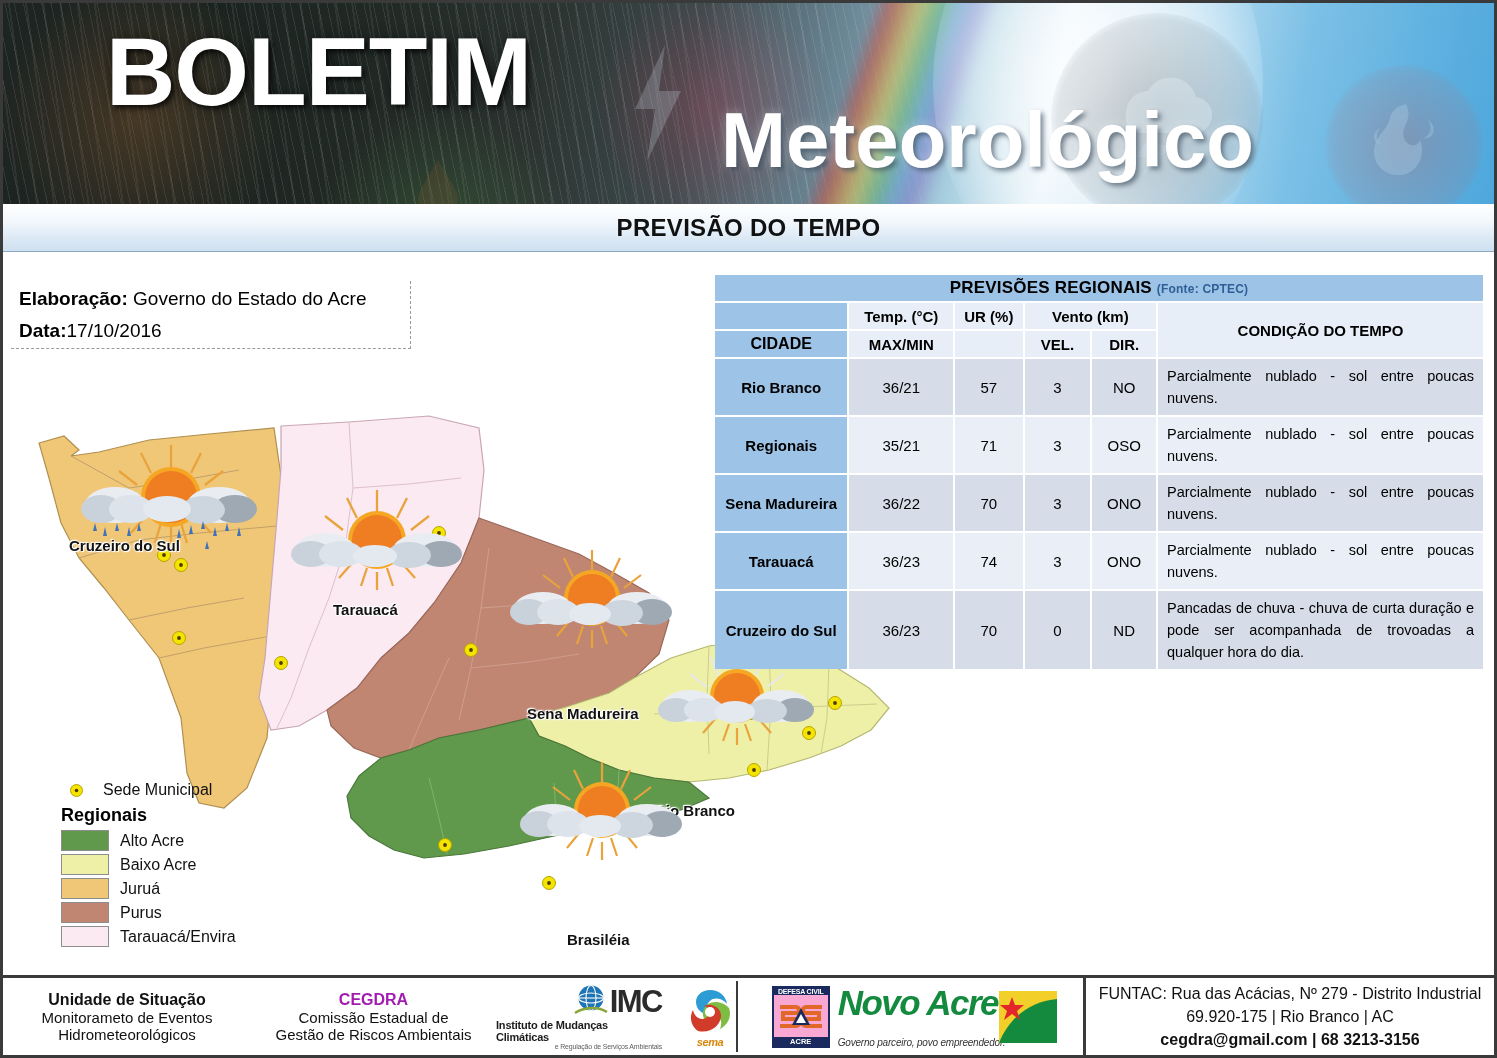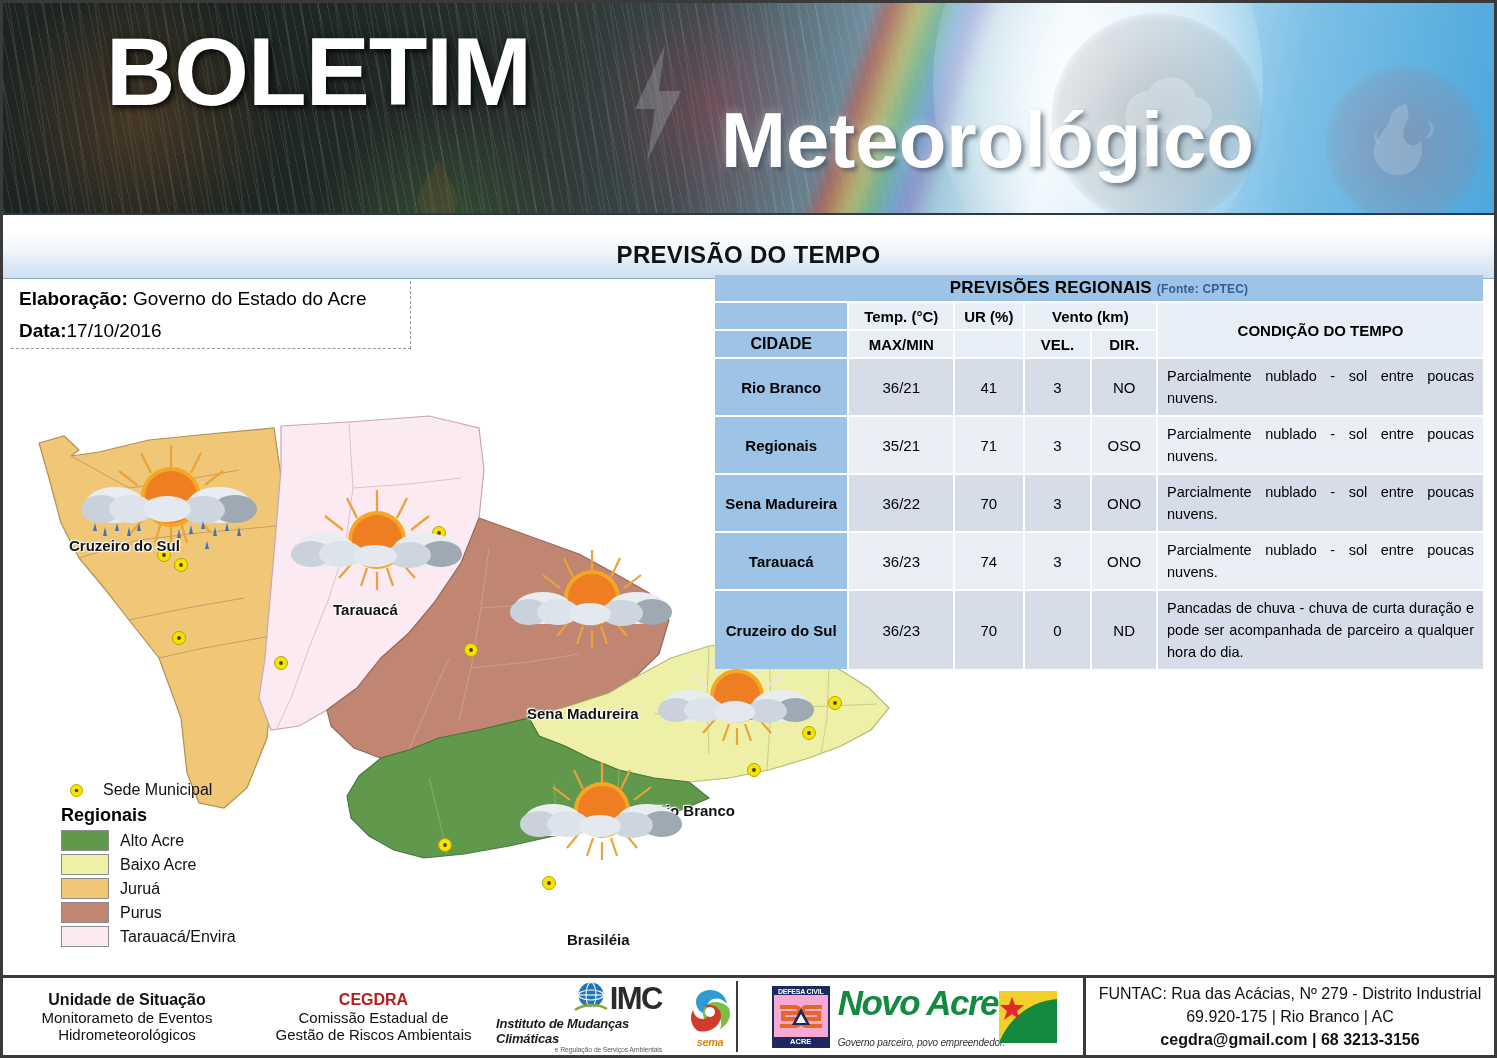--- a/index.html
+++ b/index.html
@@ -75,21 +75,21 @@
     font-family: "Liberation Sans", sans-serif;
   }
   #banner .title2 {
     position: absolute; left: 718px; top: 92px;
     font-size: 78px; font-weight: bold; color: #fff;
     text-shadow: 3px 3px 5px rgba(40,60,80,.6), 0 0 12px rgba(255,255,255,.35);
   }
 
   
   #subbar {
-    position: absolute; left: 0; top: 228px; width: 1491px; height: 48px;
+    position: absolute; left: 0; top: 201px; width: 1491px; height: 48px;
     background: linear-gradient(180deg,#ffffff 0%, #f2f7fc 38%, #dce9f5 72%, #cfe0f0 100%);
     border-bottom: 1px solid #8aa9c4;
     display: flex; align-items: center; justify-content: center;
   }
   #subbar .txt {
     font-size: 24px; font-weight: bold; color: #111;
     letter-spacing: .3px;
   }
 
   
@@ -151,32 +151,32 @@
   #footer {
     position: absolute; left: 0; bottom: 0; width: 1491px; height: 80px;
     border-top: 3px solid #3a3a3a;
     display: flex; align-items: stretch; background: #fff;
   }
   #footer .fcell { display: flex; align-items: center; justify-content: center; }
   #ftext1 { width: 248px; flex-direction: column; }
   #ftext1 .b { font-size: 16px; font-weight: bold; color: #111; }
   #ftext1 .n { font-size: 15px; color: #111; }
   #ftext2 { width: 245px; flex-direction: column; }
-  #ftext2 .b { font-size: 16px; font-weight: bold; color: #b91c1c; }
+  #ftext2 .b { font-size: 16px; font-weight: bold; color: #a21caf; }
   #ftext2 .n { font-size: 15px; color: #111; }
   #flogos { width: 240px; gap: 22px; }
   #flogo_sep { width: 2px; background: #3a3a3a; margin: 3px 0; }
   #fdefesa { width: 345px; gap: 8px; justify-content: flex-start; padding-left: 8px; }
   #faddr { flex: 1; flex-direction: column; border-left: 3px solid #3a3a3a; }
   #faddr .l { font-size: 16px; color: #111; line-height: 23px; }
   #faddr .l.bold { font-weight: bold; }
 
   .imclogo { display:flex; flex-direction:column; align-items:flex-end; }
   .imclogo .top { display:flex; align-items:center; gap:2px; }
-  .imclogo .sub1 { font-size:13px; font-weight:bold; color:#1b1b1b; letter-spacing:-.2px;font-style:italic; }
+  .imclogo .sub1 { font-size:11px; font-weight:bold; color:#1b1b1b; letter-spacing:-.2px; }
   .imclogo .sub2 { font-size:7px; color:#5e5e5e; letter-spacing:-.2px; }
 
   .dclogo {
     width:58px; height:62px; border:2px solid #1b2a5e; background:#f9a8d4;
     display:flex; flex-direction:column; align-items:center; justify-content:space-between;
   }
   .dclogo .t { background:#1b2a5e; color:#fff; font-size:7px; font-weight:bold; width:100%; text-align:center; letter-spacing:-.2px; }
   .dclogo .b { background:#1b2a5e; color:#fff; font-size:7.5px; font-weight:bold; width:100%; text-align:center; }
 
   .nalogo { display:flex; align-items:center; }
@@ -548,21 +548,21 @@
           <td class="thBlue">CIDADE</td>
           <td class="thLight">MAX/MIN</td>
           <td class="thLight"></td>
           <td class="thLight">VEL.</td>
           <td class="thLight">DIR.</td>
         </tr>
 
         <tr style="height:46px">
           <td class="cCityA">Rio Branco</td>
           <td class="cValA">36/21</td>
-          <td class="cValA">41</td>
+          <td class="cValA">57</td>
           <td class="cValA">3</td>
           <td class="cValA">NO</td>
           <td class="cCond condA">Parcialmente nublado - sol entre poucas nuvens.</td>
         </tr>
         <tr style="height:46px">
           <td class="cCityA">Regionais</td>
           <td class="cValB">35/21</td>
           <td class="cValB">71</td>
           <td class="cValB">3</td>
           <td class="cValB">OSO</td>
@@ -583,21 +583,21 @@
           <td class="cValB">3</td>
           <td class="cValB">ONO</td>
           <td class="cCond condB">Parcialmente nublado - sol entre poucas nuvens.</td>
         </tr>
         <tr style="height:68px">
           <td class="cCityA">Cruzeiro do Sul</td>
           <td class="cValA">36/23</td>
           <td class="cValA">70</td>
           <td class="cValA">0</td>
           <td class="cValA">ND</td>
-          <td class="cCond condA">Pancadas de chuva - chuva de curta duração e pode ser acompanhada de parceiro a qualquer hora do dia.</td>
+          <td class="cCond condA">Pancadas de chuva - chuva de curta duração e pode ser acompanhada de trovoadas a qualquer hora do dia.</td>
         </tr>
       </tbody>
     </table>
   </div>
 
   <div id="footer">
     <div class="fcell" id="ftext1">
       <div class="b">Unidade de Situação</div>
       <div class="n">Monitorameto de Eventos</div>
       <div class="n">Hidrometeorológicos</div>

